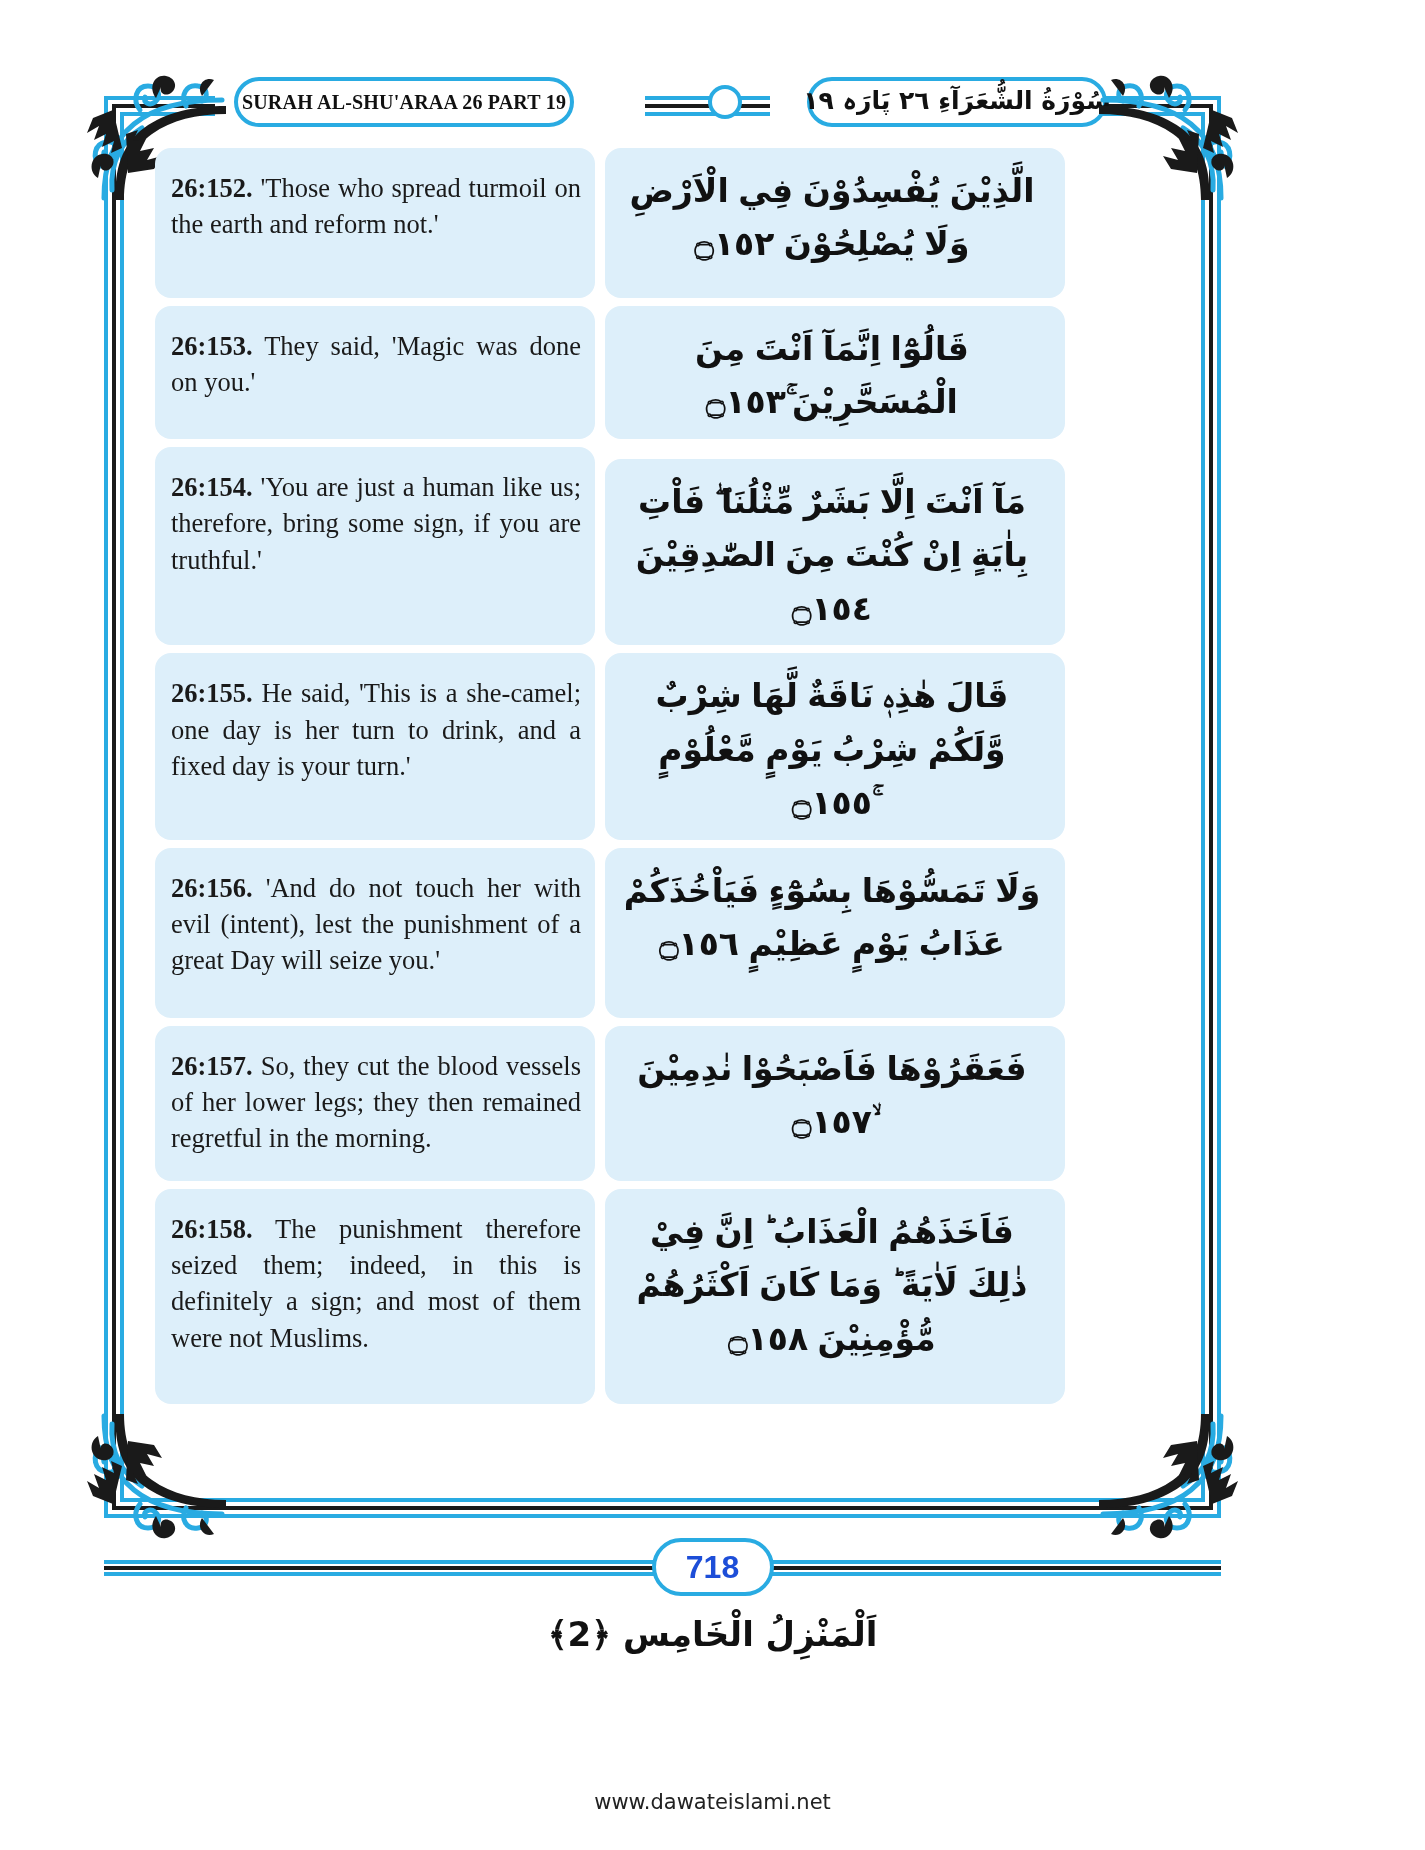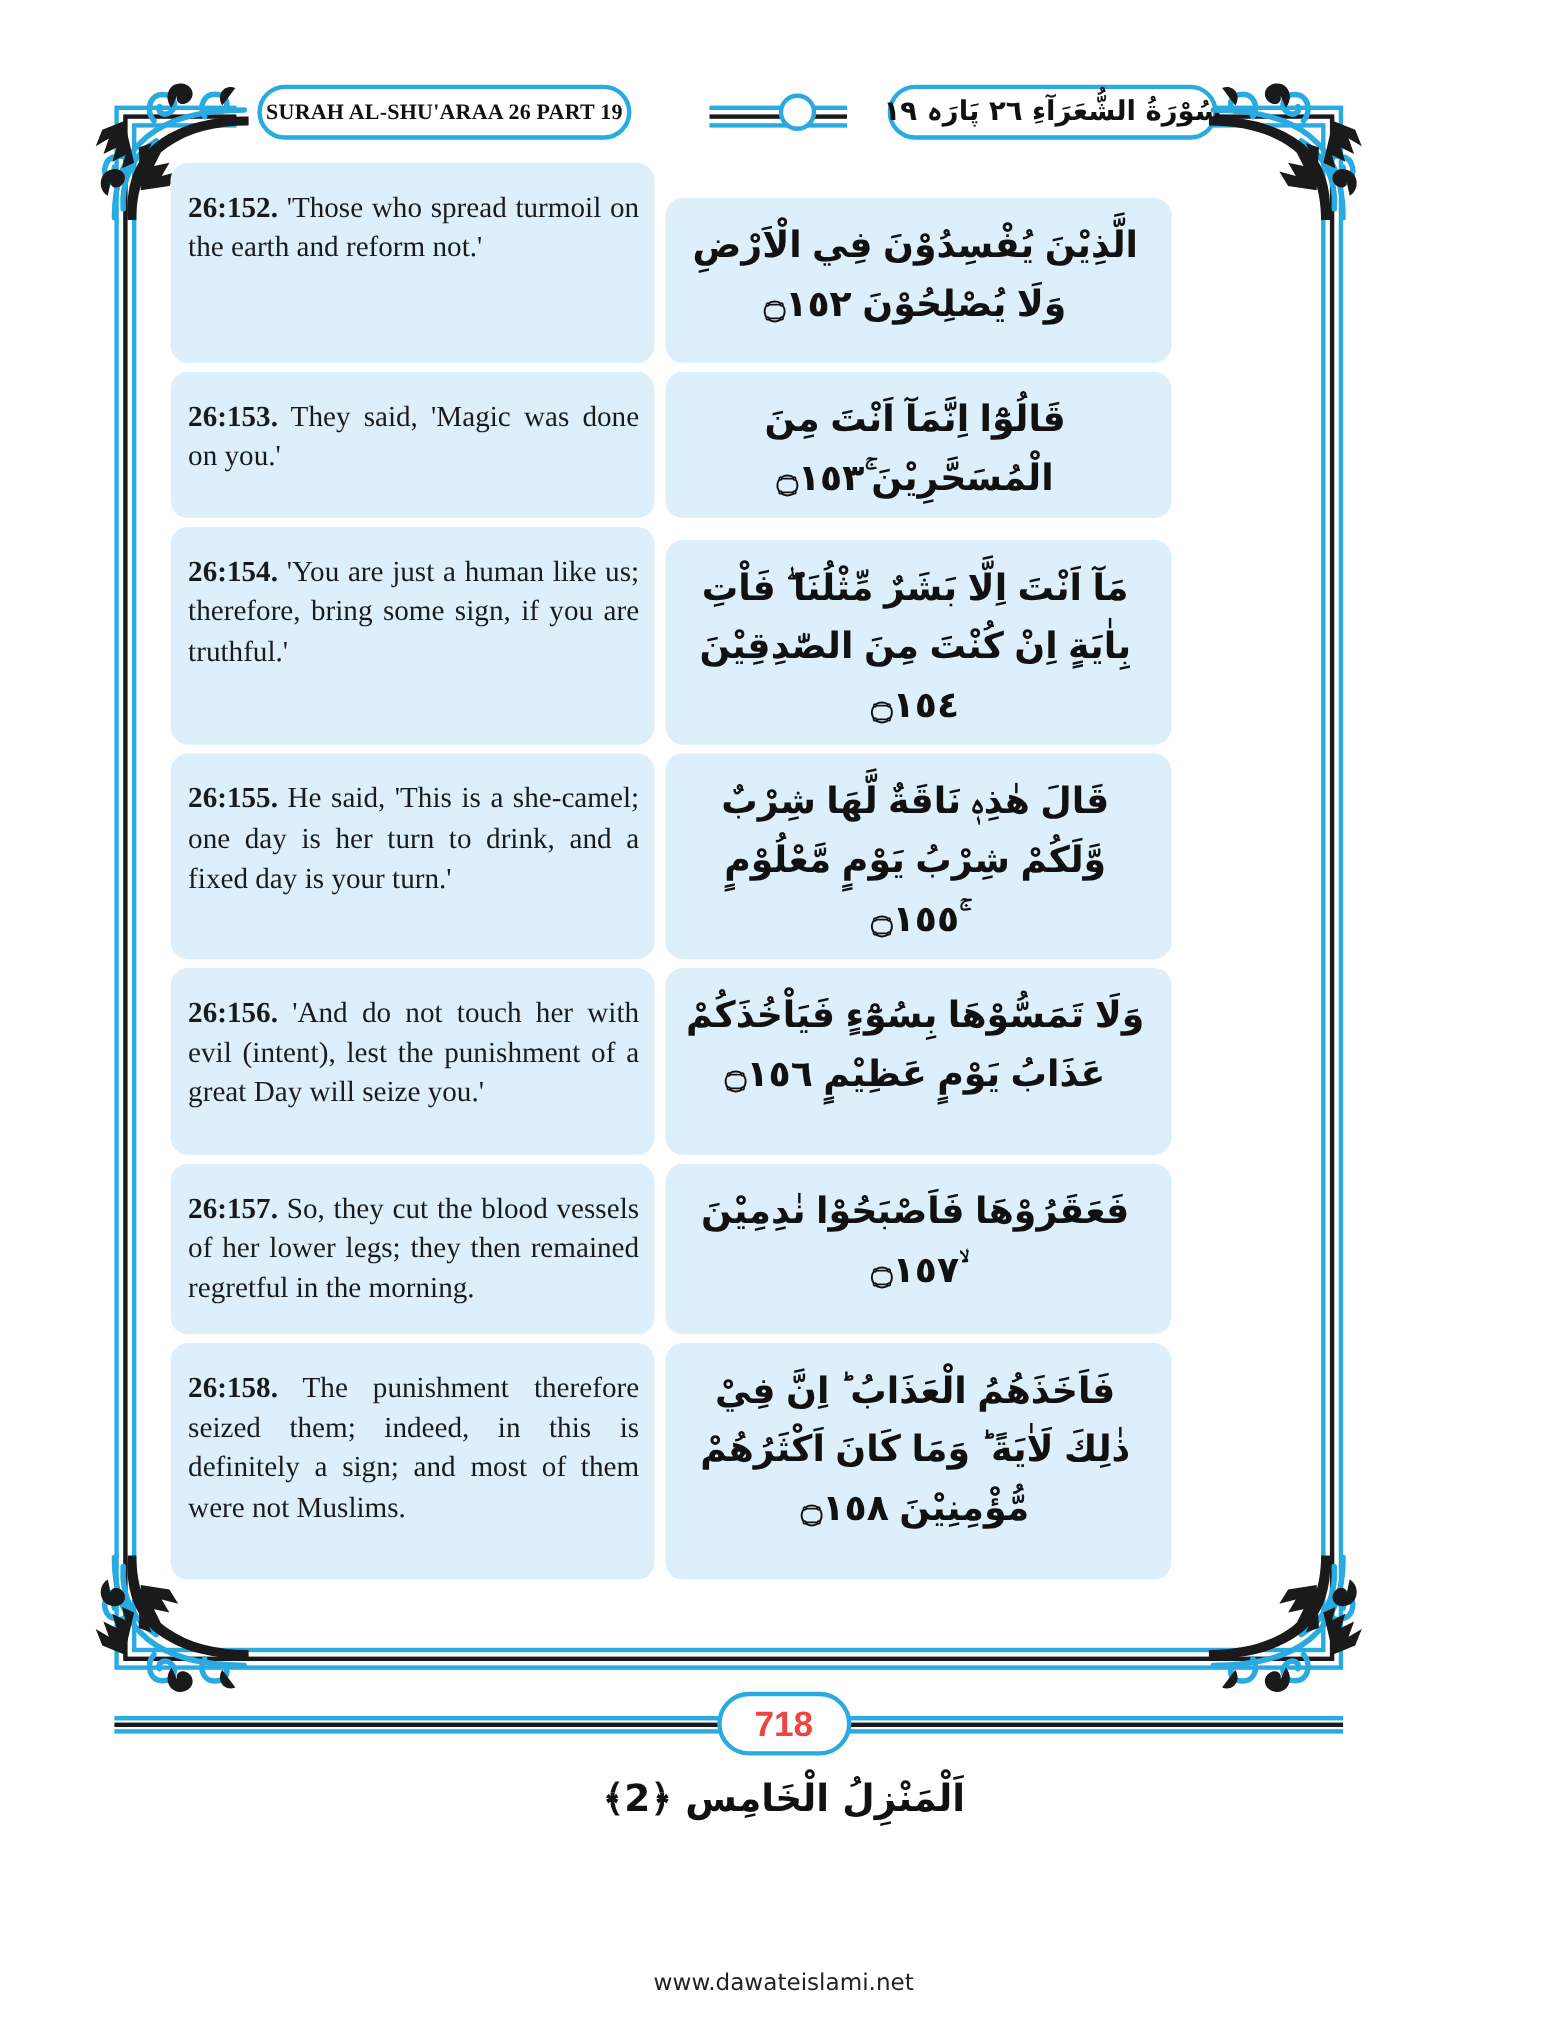--- a/index.html
+++ b/index.html
@@ -211,21 +211,21 @@
     height: 58px;
     background: #ffffff;
     border: 4px solid #29abe2;
     border-radius: 30px;
     display: flex;
     align-items: center;
     justify-content: center;
     font-family: "Liberation Sans", sans-serif;
     font-size: 32px;
     font-weight: bold;
-    color: #ef4444;
+    color: #1d4ed8;
     z-index: 4;
   }
 
   .manzil {
     position: absolute;
     left: 0;
     top: 1614px;
     width: 100%;
     text-align: center;
     font-family: "DejaVu Sans", sans-serif;
@@ -347,21 +347,21 @@
       </g>
     </svg>
   </div>
 
   <div class="content">
 
     <div class="vrow">
       <div class="cell cell-en" style="min-height:150px;">
         <div class="en-text"><span class="vnum">26:152.</span> <span>'Those who spread turmoil on the earth and reform not.'</span></div>
       </div>
-      <div class="cell cell-ar" style="min-height:150px;margin-top:32px;">
+      <div class="cell cell-ar" style="min-height:150px;">
         <div class="ar-text">الَّذِيْنَ يُفْسِدُوْنَ فِي الْاَرْضِ وَلَا يُصْلِحُوْنَ ۝١٥٢</div>
       </div>
     </div>
 
     <div class="vrow">
       <div class="cell cell-en" style="min-height:106px;">
         <div class="en-text"><span class="vnum">26:153.</span> <span>They said, 'Magic was done on you.'</span></div>
       </div>
       <div class="cell cell-ar" style="min-height:106px;">
         <div class="ar-text">قَالُوْٓا اِنَّمَآ اَنْتَ مِنَ الْمُسَحَّرِيْنَ ۚ۝١٥٣</div>

